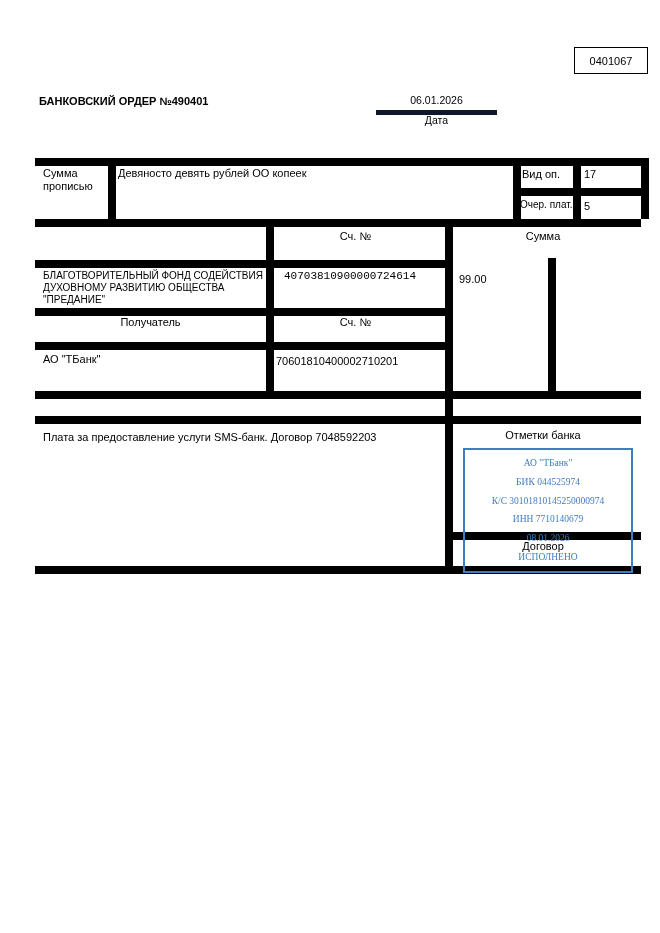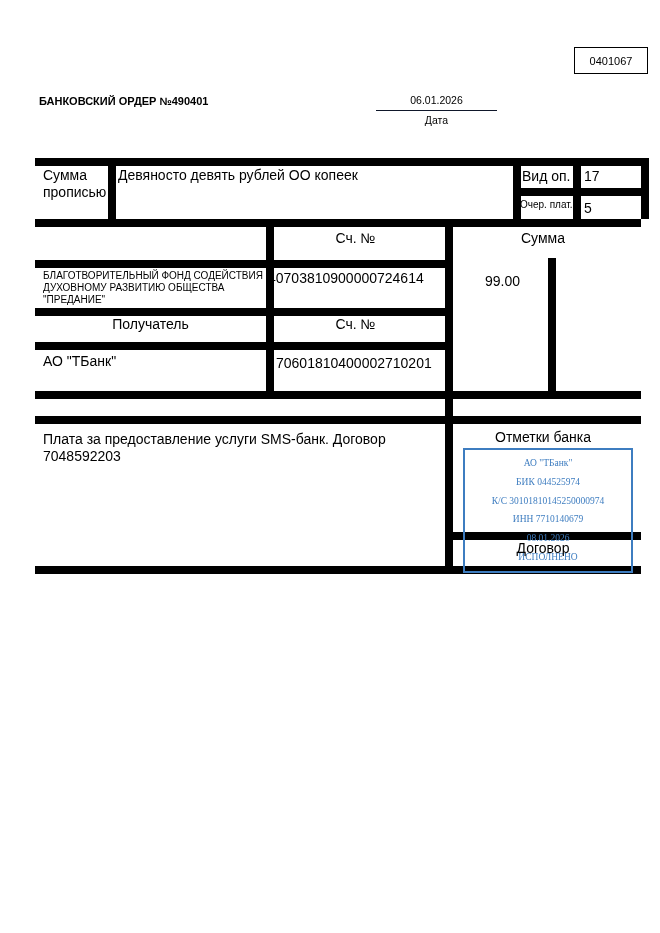--- a/index.html
+++ b/index.html
@@ -3,32 +3,32 @@
 <meta charset="utf-8">
 <style>
   * { margin:0; padding:4px; box-sizing:border-box; }
   html,body { background:#ffffff; }
   .page {
     position:relative; width:660px; height:933px; background:#ffffff;
     font-family:"Liberation Sans", sans-serif; color:#000; overflow:hidden;
   }
   .hline { position:absolute; height:1px; background:#000; }
   .vline { position:absolute; width:1px; background:#000; }
-  .txt { position:absolute; font-size:14px; line-height:1.22; color:#000; }
+  .txt { position:absolute; font-size:11px; line-height:1.22; color:#000; }
   .center { text-align:center; }
   .small { font-size:10px; }
   .form-code-box {
     position:absolute; left:566px; top:39px; width:74px; height:27px;
     border:1px solid #000; display:flex; align-items:center; justify-content:center;
     font-size:11px;
   }
   .title { position:absolute; left:27px; top:83px; font-size:11px; font-weight:bold; }
   .date-value {
     position:absolute; left:368px; top:82px; width:121px; text-align:center;
-    font-size:10.5px; padding-bottom:4px; border-bottom:1px solid #0f172a;
+    font-size:10.5px; padding-bottom:4px; border-bottom:5px solid #0f172a;
   }
   .date-label { position:absolute; left:368px; top:102px; width:121px; text-align:center; font-size:10.5px; }
   .stamp {
     position:absolute; left:455px; top:440px; width:170px;
     border:2px solid #3e7dc0; color:#3e7dc0;
     font-family:"Liberation Serif", serif; font-size:9.5px; line-height:10.8px;
     text-align:center; padding:4px 3px;
   }
   .payer-name { font-size:10px; line-height:12px; }
 </style>
@@ -68,22 +68,22 @@
   <div class="txt" style="left:106px;top:155px;width:395px;">Девяносто девять рублей ОО копеек</div>
   <div class="txt" style="left:510px;top:156px;">Вид оп.</div>
   <div class="txt" style="left:572px;top:156px;">17</div>
   <div class="txt small" style="left:508px;top:187px;">Очер. плат.</div>
   <div class="txt" style="left:572px;top:188px;">5</div>
 
   <div class="txt center" style="left:258px;top:218px;width:179px;">Сч. №</div>
   <div class="txt center" style="left:437px;top:218px;width:196px;">Сумма</div>
 
   <div class="txt payer-name" style="left:31px;top:258px;width:232px;">БЛАГОТВОРИТЕЛЬНЫЙ ФОНД СОДЕЙСТВИЯ ДУХОВНОМУ РАЗВИТИЮ ОБЩЕСТВА "ПРЕДАНИЕ"</div>
-  <div class="txt" style="left:256px;top:258px;width:170px;">40703810900000724614</div>
-  <div class="txt" style="left:473px;top:261px;">99.00</div>
+  <div class="txt" style="left:272px;top:258px;width:170px;font-family:Liberation Mono, monospace;">40703810900000724614</div>
+  <div class="txt" style="left:447px;top:261px;">99.00</div>
 
   <div class="txt center" style="left:27px;top:304px;width:231px;">Получатель</div>
   <div class="txt center" style="left:258px;top:304px;width:179px;">Сч. №</div>
 
   <div class="txt" style="left:31px;top:341px;width:220px;">АО "ТБанк"</div>
   <div class="txt" style="left:264px;top:343px;width:170px;">70601810400002710201</div>
 
   <div class="txt" style="left:31px;top:419px;width:400px;">Плата за предоставление услуги SMS-банк. Договор 7048592203</div>
 
   <div class="txt center" style="left:437px;top:417px;width:196px;">Отметки банка</div>

